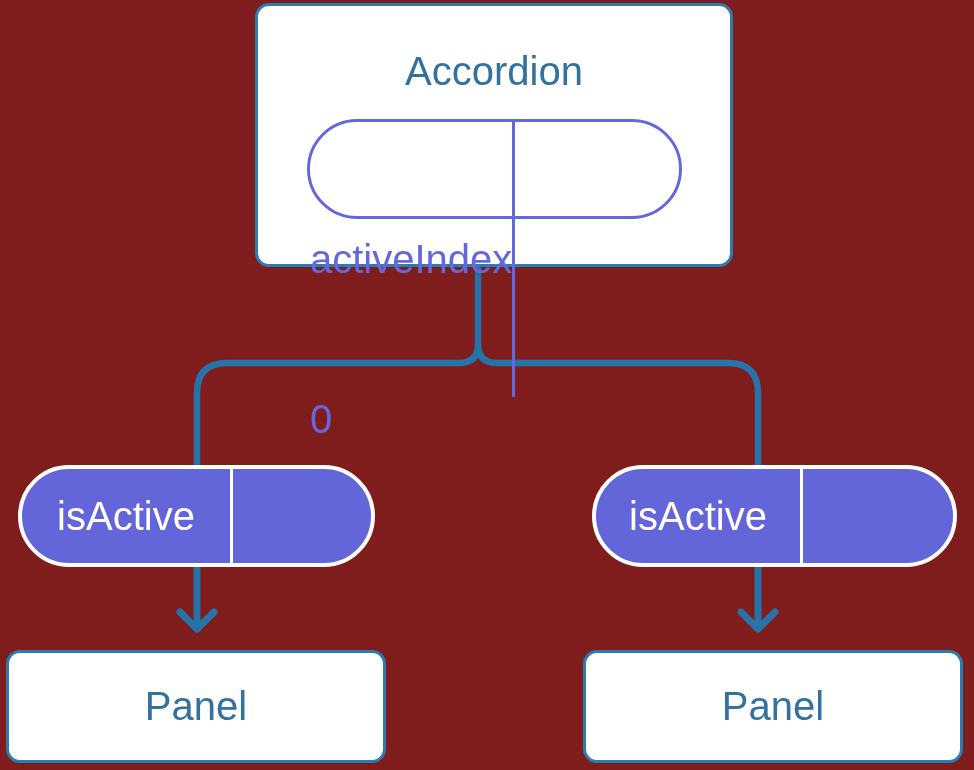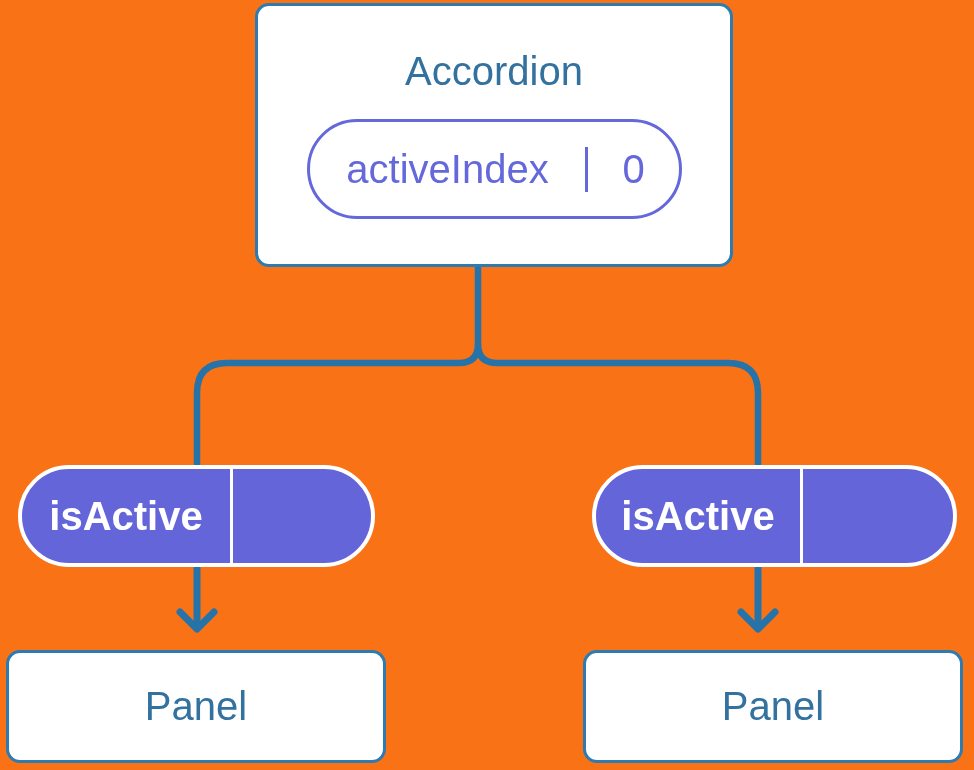--- a/index.html
+++ b/index.html
@@ -5,21 +5,21 @@
   html, body {
     margin: 0;
     padding: 0;
     background: #4c6972;
     font-family: "Liberation Sans", sans-serif;
   }
   .canvas {
     position: relative;
     width: 974px;
     height: 770px;
-    background: #f97316;
+    background: #7f1d1d;
     overflow: hidden;
   }
   .connectors {
     position: absolute;
     left: 0; top: 0;
     width: 974px; height: 770px;
     pointer-events: none;
   }
   
   .root-card {
@@ -41,25 +41,26 @@
   }
   
   .state-pill {
     position: absolute;
     left: 49px; top: 113px;
     width: 375px; height: 100px;
     border: 3px solid #6568da;
     border-radius: 50px;
     box-sizing: border-box;
     display: flex;
-    align-items: center;
+    align-items: flex-start;
     background: #ffffff;
     color: #6568da;
     font-size: 40px;
     font-weight: 500;
+    flex-direction: column;
   }
   .state-pill .pill-name {
     flex: 0 0 275px;
     display: flex;
     align-items: center;
     justify-content: center;
     border-right: 3px solid #6568da;
   }
   .state-pill .pill-value {
     flex: 1;
@@ -73,21 +74,21 @@
     top: 465px;
     height: 102px;
     background: #6365d8;
     border: 4px solid #ffffff;
     border-radius: 51px;
     box-sizing: border-box;
     display: flex;
     align-items: stretch;
     color: #ffffff;
     font-size: 40px;
-    font-weight: 700;
+    font-weight: 400;
   }
   .child-pill .pill-name {
     display: flex;
     align-items: center;
     justify-content: center;
     border-right: 3px solid #ffffff;
   }
   .child-pill .pill-value {
     flex: 1;
     display: flex;

